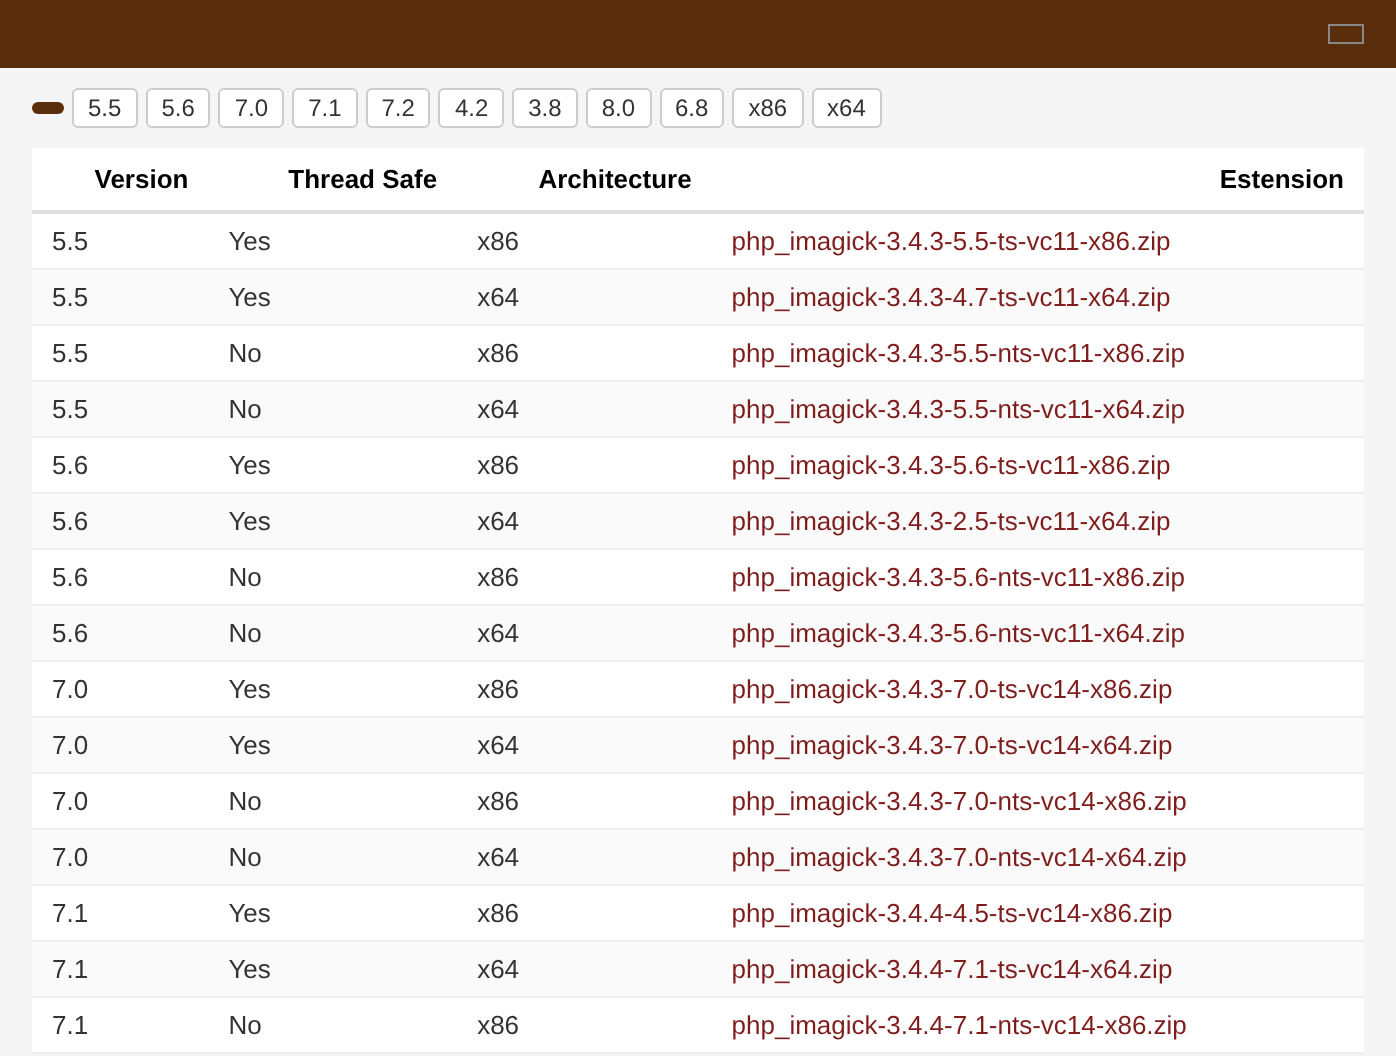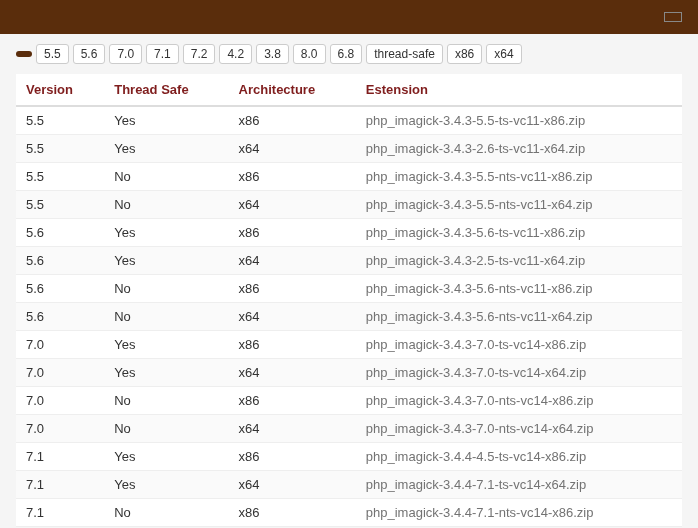--- a/index.html
+++ b/index.html
@@ -55,35 +55,35 @@
 
     table {
       width: 100%;
       border-collapse: collapse;
       background: #fff;
     }
     thead tr {
       background: #fff;
     }
     th {
-      text-align: left;
+      text-align: right;
       padding: 8px 10px;
       font-weight: bold;
-      color: #7f1d1d;
+      color: #000000;
       border-bottom: 2px solid #ddd;
     }
     td {
       padding: 6px 10px;
       border-bottom: 1px solid #eee;
       color: #333;
     }
     tr:nth-child(even) td { background: #fafafa; }
 
     td a, td .link {
-      color: #737373;
+      color: #7f1d1d;
       text-decoration: none;
       cursor: pointer;
     }
   </style>
 </head>
 <body>
 
 <nav class="navbar">
   <span class="navbar-brand"></span>
   <button class="navbar-toggler"></button>
@@ -94,21 +94,20 @@
     <button class="filter-btn"></button>
   <button class="filter-tag">5.5</button>
       <button class="filter-tag">5.6</button>
       <button class="filter-tag">7.0</button>
       <button class="filter-tag">7.1</button>
       <button class="filter-tag">7.2</button>
       <button class="filter-tag">4.2</button>
       <button class="filter-tag">3.8</button>
       <button class="filter-tag">8.0</button>
       <button class="filter-tag">6.8</button>
-      <button class="filter-tag">thread-safe</button>
       <button class="filter-tag">x86</button>
       <button class="filter-tag">x64</button>
     </div>
 
   <table>
     <thead>
       <tr>
         <th>Version</th>
         <th>Thread Safe</th>
         <th>Architecture</th>
@@ -119,21 +118,21 @@
     <tr>
           <td>5.5</td>
           <td>Yes</td>
           <td>x86</td>
           <td><a href="#">php_imagick-3.4.3-5.5-ts-vc11-x86.zip</a></td>
         </tr>
         <tr>
           <td>5.5</td>
           <td>Yes</td>
           <td>x64</td>
-          <td><a href="#">php_imagick-3.4.3-2.6-ts-vc11-x64.zip</a></td>
+          <td><a href="#">php_imagick-3.4.3-4.7-ts-vc11-x64.zip</a></td>
         </tr>
         <tr>
           <td>5.5</td>
           <td>No</td>
           <td>x86</td>
           <td><a href="#">php_imagick-3.4.3-5.5-nts-vc11-x86.zip</a></td>
         </tr>
         <tr>
           <td>5.5</td>
           <td>No</td>

